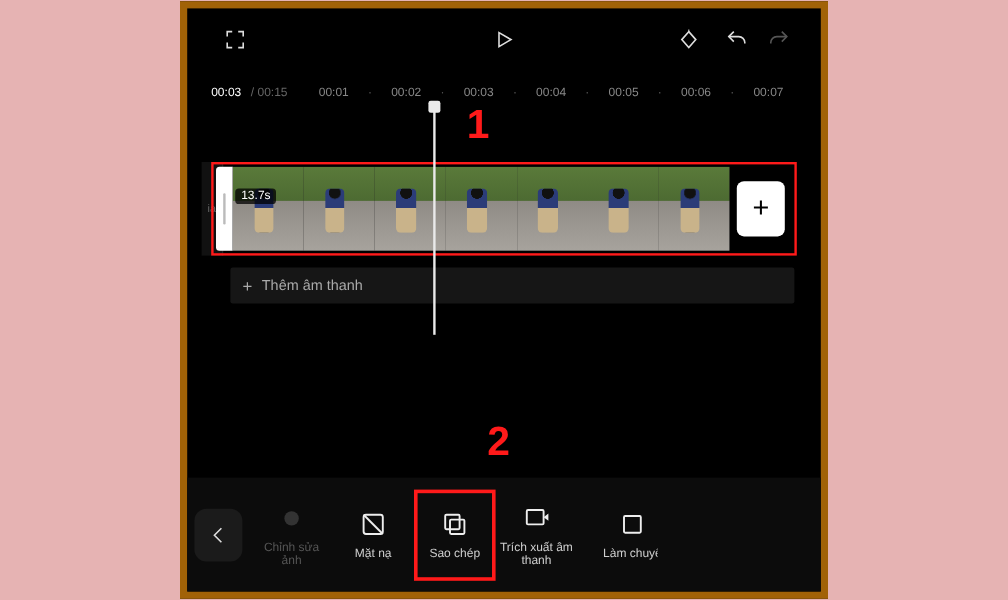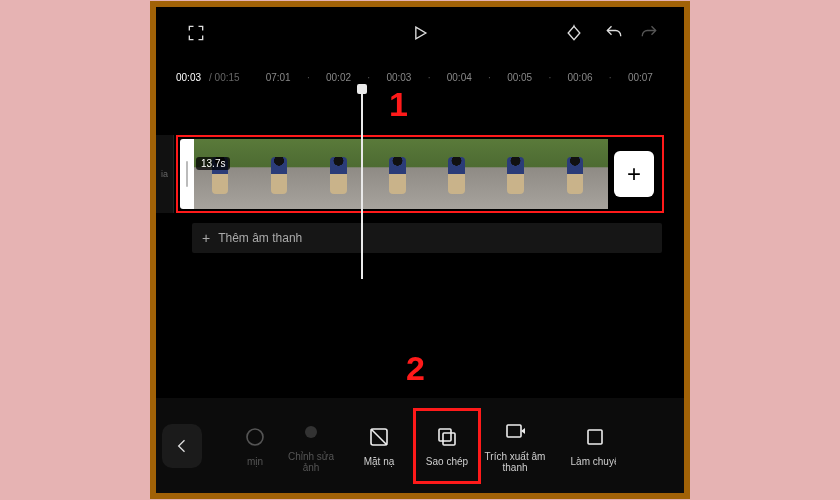--- a/index.html
+++ b/index.html
@@ -72,21 +72,21 @@
     position: absolute;
     top: 128px;
     left: 20px;
     right: 20px;
     height: 78px;
     border: 2px solid #ff1a1a;
   }
   .left-tab {
     position: absolute;
     top: 128px;
-    left: 0;
+    left: 12px;
     width: 18px;
     height: 78px;
     background: #111;
     color: #666;
     font-size: 9px;
     display: flex;
     align-items: center;
     justify-content: center;
     writing-mode: horizontal-tb;
     border-right: 1px solid #222;
@@ -279,21 +279,21 @@
       <svg class="icon-svg dim" viewBox="0 0 24 24">
           <path d="M15 14l5-5-5-5"></path>
           <path d="M20 9H10a6 6 0 0 0-6 6v1"></path>
         </svg>
     </span>
   </div>
 
   <div class="ruler">
     <span class="current">00:03</span>
     <span class="sep">/ <span>00:15</span></span>
-    <span class="tlabel">07:01</span>
+    <span class="tlabel">00:01</span>
       <span class="tick">·</span>
     <span class="tlabel">00:02</span>
       <span class="tick">·</span>
     <span class="tlabel">00:03</span>
       <span class="tick">·</span>
     <span class="tlabel">00:04</span>
       <span class="tick">·</span>
     <span class="tlabel">00:05</span>
       <span class="tick">·</span>
     <span class="tlabel">00:06</span>
@@ -331,28 +331,20 @@
 
   <div class="ann ann2">2</div>
 
   <div class="bottom">
     <div class="back-chip">
       <svg class="icon-svg" viewBox="0 0 24 24">
           <path d="M15 5l-7 7 7 7"></path>
         </svg>
     </div>
     <div class="tools">
-      <div class="tool dim cut">
-        <span class="ticon">
-            <svg viewBox="0 0 24 24">
-              <circle cx="12" cy="12" r="8"></circle>
-            </svg>
-          </span>
-        <span class="lbl">mịn</span>
-      </div>
       <div class="tool dim">
         <span class="ticon">
             <svg viewBox="0 0 24 24">
               <circle cx="12" cy="12" r="6" fill="#333" stroke="none"></circle>
             </svg>
           </span>
         <span class="lbl">Chỉnh sửa ảnh</span>
       </div>
       <div class="tool">
         <span class="ticon">

